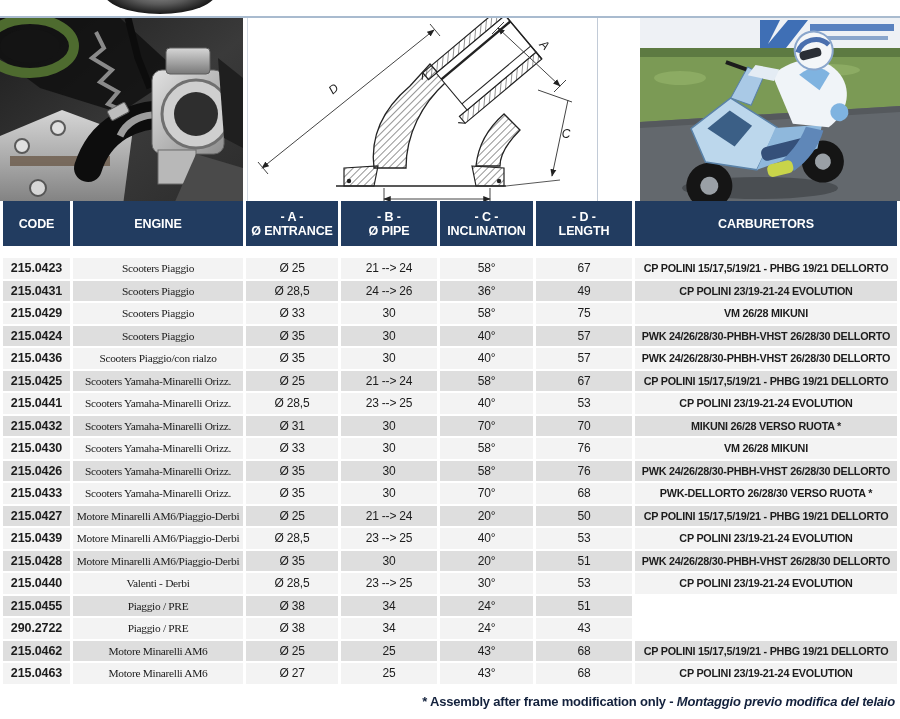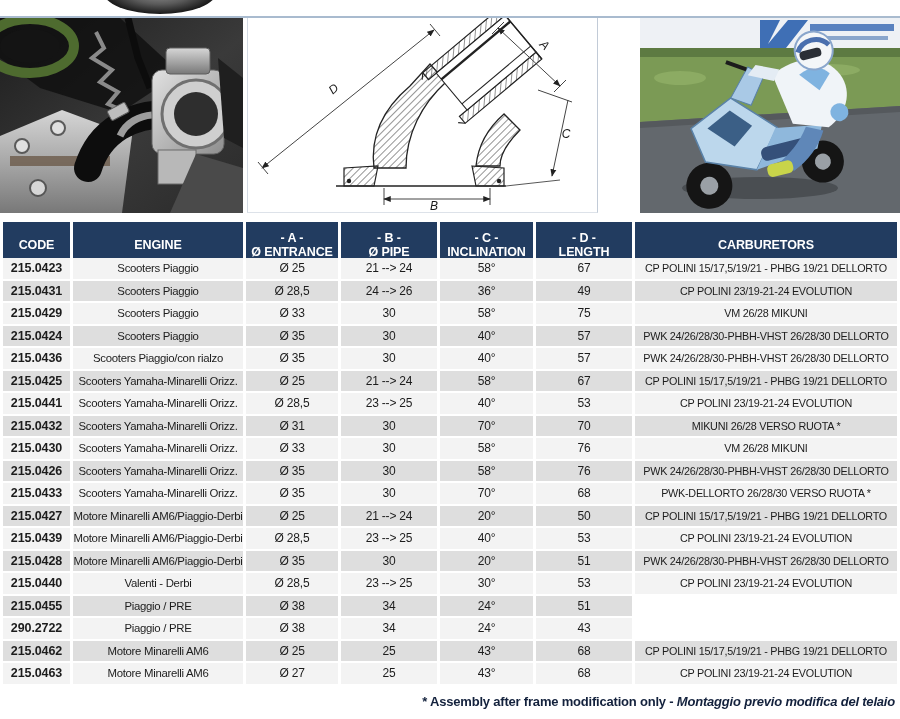--- a/index.html
+++ b/index.html
@@ -21,40 +21,40 @@
   
   .panel { position:absolute; top:18px; height:195px; overflow:hidden; }
   .panel-photo-left  { left:0;    width:243px; background:#2b2b2b; }
   .panel-diagram     { left:247px; width:351px; background:#ffffff;
                        border-left:1px solid #d3dae3; border-right:1px solid #c2cbd7; border-bottom:1px solid #dde2e9; }
   .panel-photo-right { left:640px; width:260px; background:#7b9a55; }
   .panel svg { display:block; }
 
   
   .thead {
-    position:absolute; top:222px; left:0; width:900px; height:45px;
+    position:absolute; top:201px; left:0; width:900px; height:45px;
     display:flex; gap:3px; padding:0 3px; background:#fff;
   }
   .hcell {
     flex:none; background:#223c60; color:#fff; font-weight:bold;
     font-size:12.5px; line-height:14px; letter-spacing:-0.1px;
     display:flex; flex-direction:column; align-items:center; justify-content:center; text-align:center;
   }
   .tbody { position:absolute; top:258px; left:0; width:820px; }
   .trow { display:flex; gap:3px; padding:0 3px; height:20.5px; margin-bottom:2px; }
   .trow.odd  .cell { background:#f3f3f3; }
   .trow.even .cell { background:#dedede; }
   .cell {
     flex:none; display:flex; align-items:center; justify-content:center;
     font-size:12px; color:#1c1c1c; letter-spacing:-0.2px; white-space:nowrap; overflow:hidden;
   }
   .c0{width:67px} .c1{width:170px} .c2{width:92px} .c3{width:96px} .c4{width:93px} .c5{width:96px} .c6{width:262px}
   .f-code { font-weight:bold; font-size:12.5px; letter-spacing:-0.1px; }
-  .f-engine { font-size:11.4px; letter-spacing:-0.3px; }
-  .f-carburetors { font-weight:normal; font-size:10.8px; letter-spacing:-0.25px; }
+  .f-engine { font-size:11.4px; letter-spacing:-0.3px;font-family:Liberation Serif, serif; }
+  .f-carburetors { font-weight:bold; font-size:10.8px; letter-spacing:-0.25px; }
 
   
   .footnote {
     position:absolute; top:694px; right:5px; font-size:13px; font-weight:600;
     color:#13213c; letter-spacing:-0.2px; white-space:nowrap;text-align:right;
   }
   .footnote .it { font-style:italic; }
 
   
   .dim-label { font-family:"Liberation Sans",sans-serif; font-size:12px; font-style:italic; fill:#1a1a1a; }

